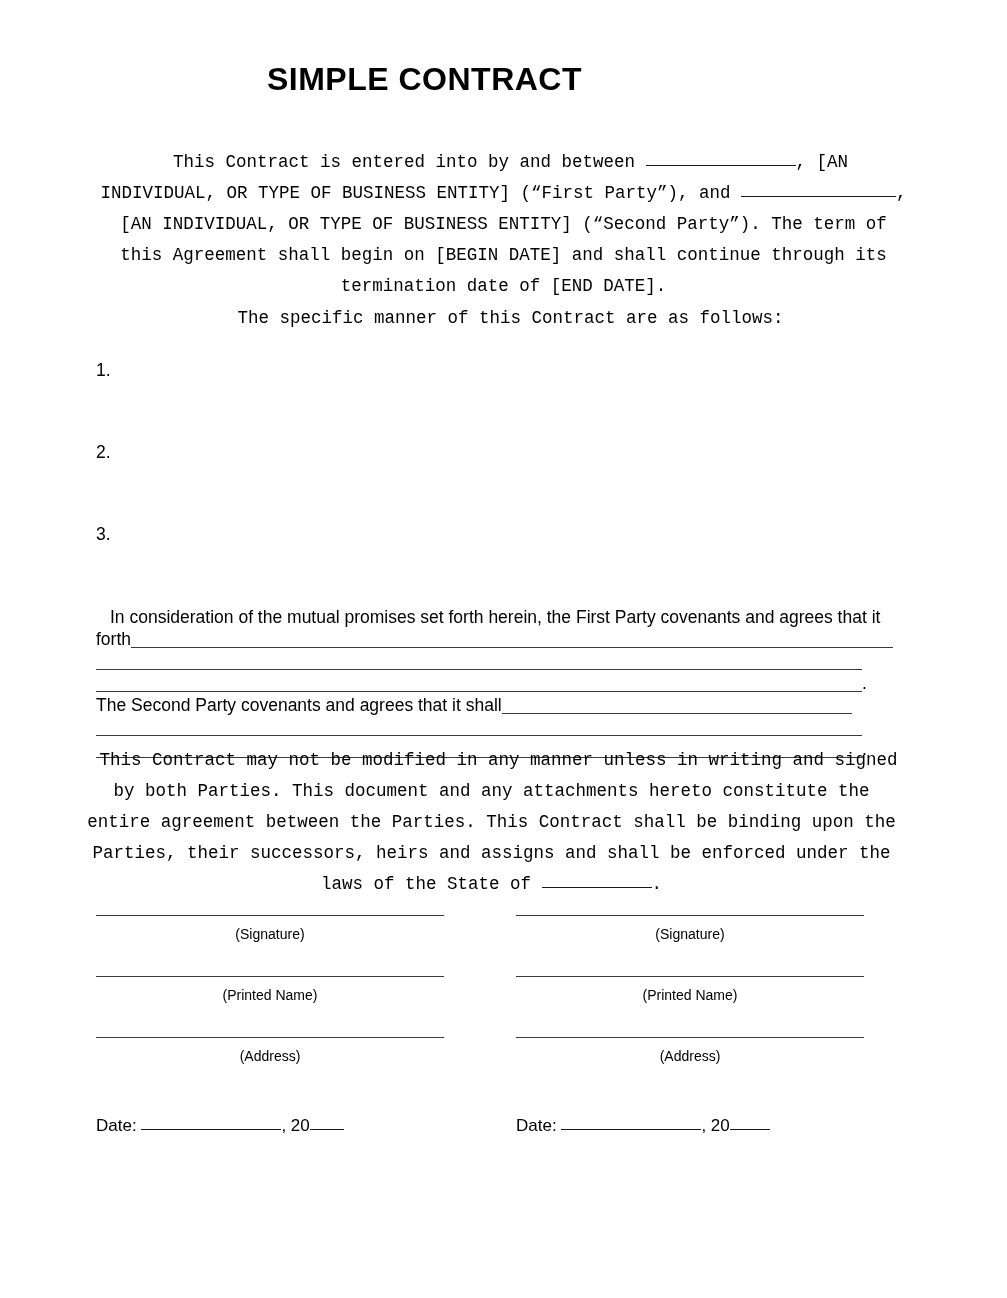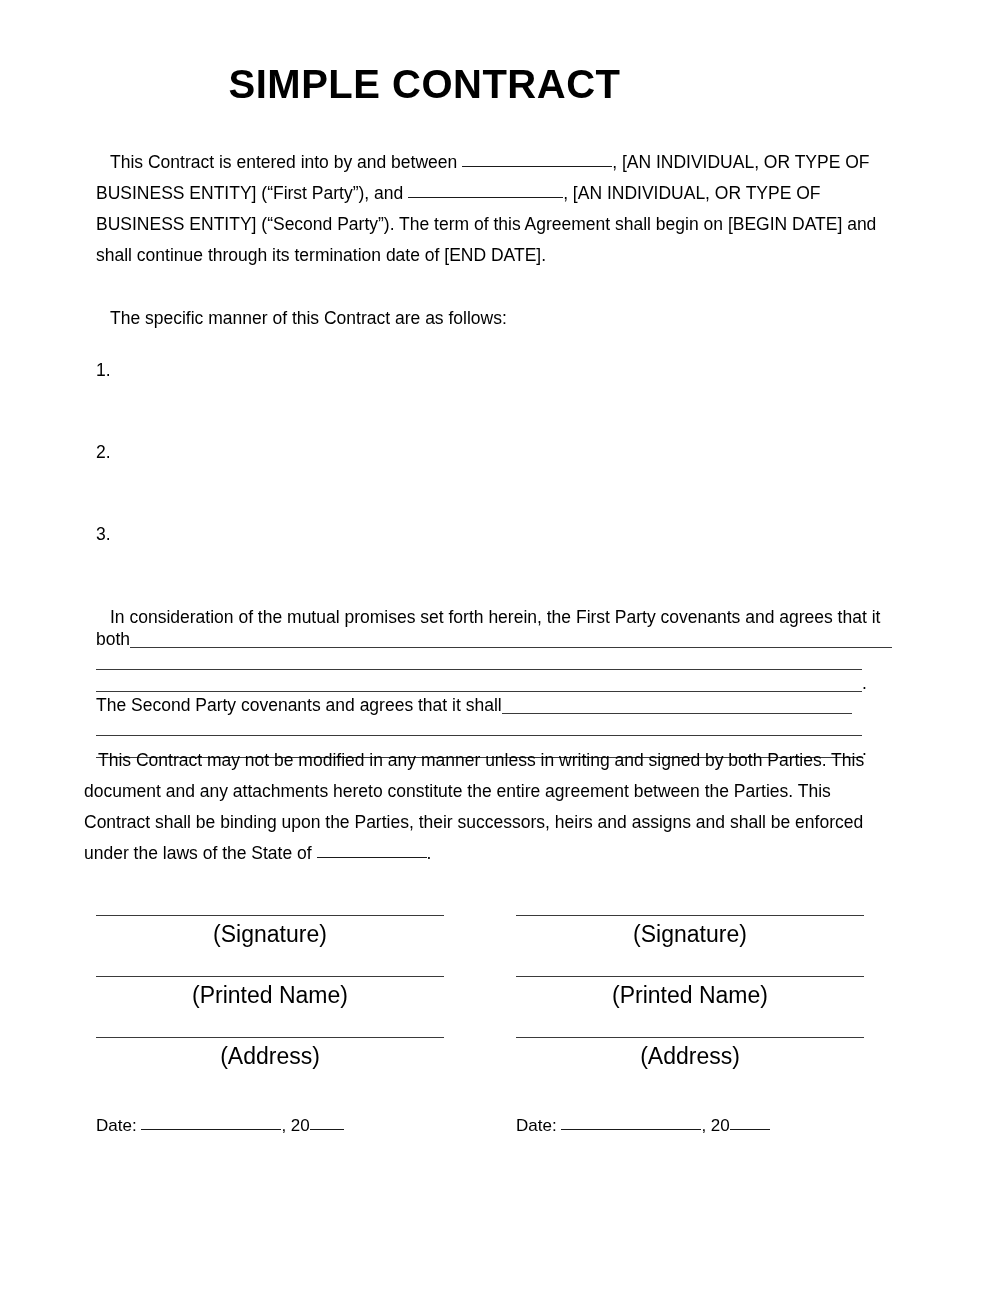--- a/index.html
+++ b/index.html
@@ -19,29 +19,30 @@
     background: #ffffff;
     overflow: hidden;
     box-sizing: border-box;
   }
   .doc-title {
     position: absolute;
     top: 62px;
     left: 0;
     width: 849px;
     text-align: center;
-    font-size: 40px;
+    font-size: 32px;
     font-weight: bold;
     letter-spacing: 0.5px;
     line-height: 1.1;
   }
   .para {
     font-size: 17.5px;
     line-height: 31px;
-    text-align: left;
+    text-align: center;
+    font-family: Liberation Mono, monospace;
   }
   .para .indent {
     display: inline-block;
     width: 14px;
   }
   .blank-inline {
     display: inline-block;
     border-bottom: 1.5px solid #1a1a1a;
     vertical-align: 1px;
   }
@@ -100,21 +101,21 @@
   }
   #sig-col-left  { left: 96px;  top: 915px; }
   #sig-col-right { left: 516px; top: 915px; }
   .sig-group { margin-bottom: 0; }
   .sig-line {
     border-top: 1.5px solid #3a3a3a;
     height: 0;
   }
   .sig-label {
     text-align: center;
-    font-size: 23px;
+    font-size: 14px;
     line-height: 24px;
     padding-top: 6px;
   }
   .sig-gap { height: 30px; }
 
   
   .date-row {
     position: absolute;
     top: 1113px;
     font-size: 17px;
@@ -151,21 +152,21 @@
   <div class="num-item" id="num-1"><span>1.</span><span></span></div>
 
   <div class="num-item" id="num-2"><span>2.</span><span></span></div>
 
   <div class="num-item" id="num-3"><span>3.</span><span></span></div>
 
   <div class="ruled-section">
 
     <span class="ruled-lead">In consideration of the mutual promises set forth herein, the First Party covenants and agrees that it</span>
 
-    <span class="ruled-row"><span>both</span><span class="rule rule-shall"></span></span>
+    <span class="ruled-row"><span>forth</span><span class="rule rule-shall"></span></span>
 
     <span class="ruled-row"><span class="rule rule-full"></span></span>
 
     <span class="ruled-row"><span class="rule rule-full-p"></span><span>.</span></span>
 
     <span class="ruled-row"><span>The Second Party covenants and agrees that it shall</span><span class="rule rule-second"></span></span>
 
     <span class="ruled-row"><span class="rule rule-full"></span></span>
 
     <span class="ruled-row"><span class="rule rule-full-p"></span><span>.</span></span>

